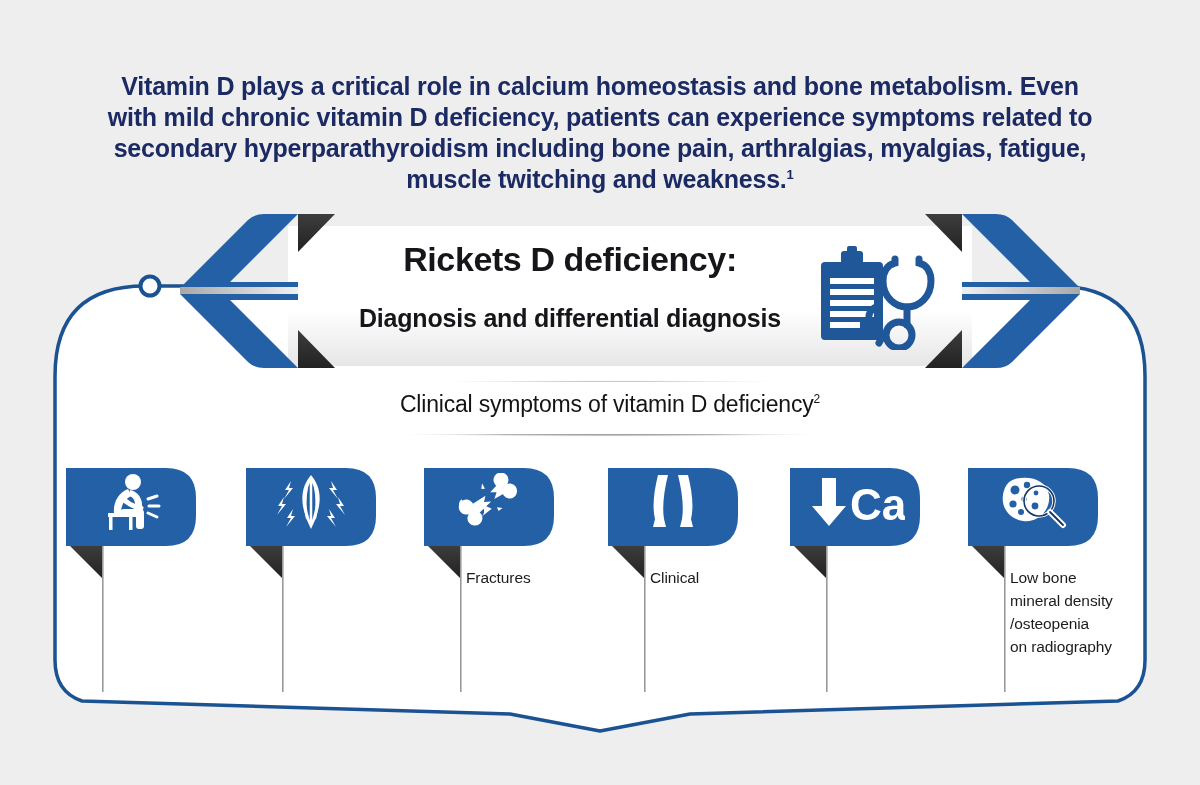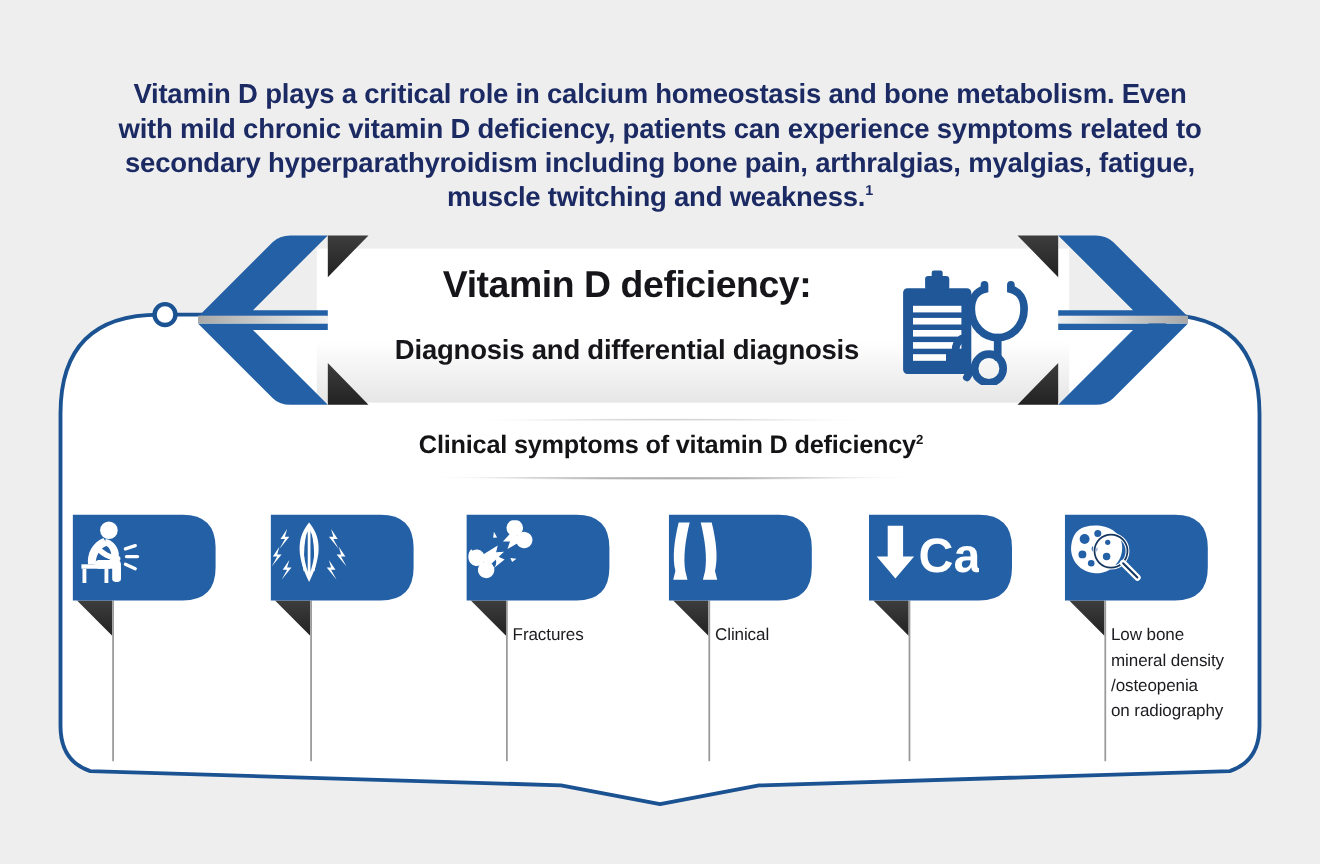--- a/index.html
+++ b/index.html
@@ -97,21 +97,21 @@
     text-align: center;
   }
   #subtitle-shadow { position: absolute; left: 0; top: 0; }
   #subtitle-text {
     position: absolute;
     left: 0;
     top: 11px;
     width: 560px;
     text-align: center;
     font-size: 23px;
-    font-weight: bold;
+    font-weight: normal;
     color: #141416;
     letter-spacing: -0.2px;
   }
   #subtitle-text sup {
     font-size: 12px;
     vertical-align: super;
     line-height: 0;
   }
 
   
@@ -130,21 +130,21 @@
   }
   .card-banner-svg { position: absolute; left: 0; top: 0; }
   .card-icon {
     position: absolute;
     left: 0;
     top: 2px;
     width: 130px;
     height: 68px;
     display: flex;
     align-items: center;
-    justify-content: flex-start;
+    justify-content: center;
     pointer-events: none;
   }
   .card-label {
     position: absolute;
     left: 42px;
     top: 100px;
     width: 128px;
     font-size: 15.5px;
     line-height: 23px;
     color: #1c1c20;
@@ -238,21 +238,21 @@
 
     <path d="M 900,82 L 832,150 Q 826,156 816,156 L 782,156 L 850,88 L 782,88 L 782,82 Z" fill="#2360a5"></path>
 
     <path d="M 782,2 L 745,2 L 782,40 Z" fill="url(#foldgrad)"></path>
     <path d="M 782,156 L 745,156 L 782,118 Z" fill="url(#foldgrad)"></path>
 
     <rect x="782" y="75" width="118" height="7" fill="url(#rightstrip)"></rect>
   </svg>
 
   <div id="ribbon-title">
-    <span class="line1">Vitamin D deficiency:</span>
+    <span class="line1">Rickets D deficiency:</span>
     <span class="line2">Diagnosis and differential diagnosis</span>
   </div>
 </div>
 
 <svg id="clipboard-icon" width="120" height="105" viewBox="0 0 120 105">
 
   <rect x="6" y="17" width="62" height="78" rx="4" fill="#1f5799"></rect>
 
   <rect x="26" y="6" width="22" height="13" rx="3" fill="#1f5799"></rect>
   <rect x="32" y="1" width="10" height="8" rx="2" fill="#1f5799"></rect>

